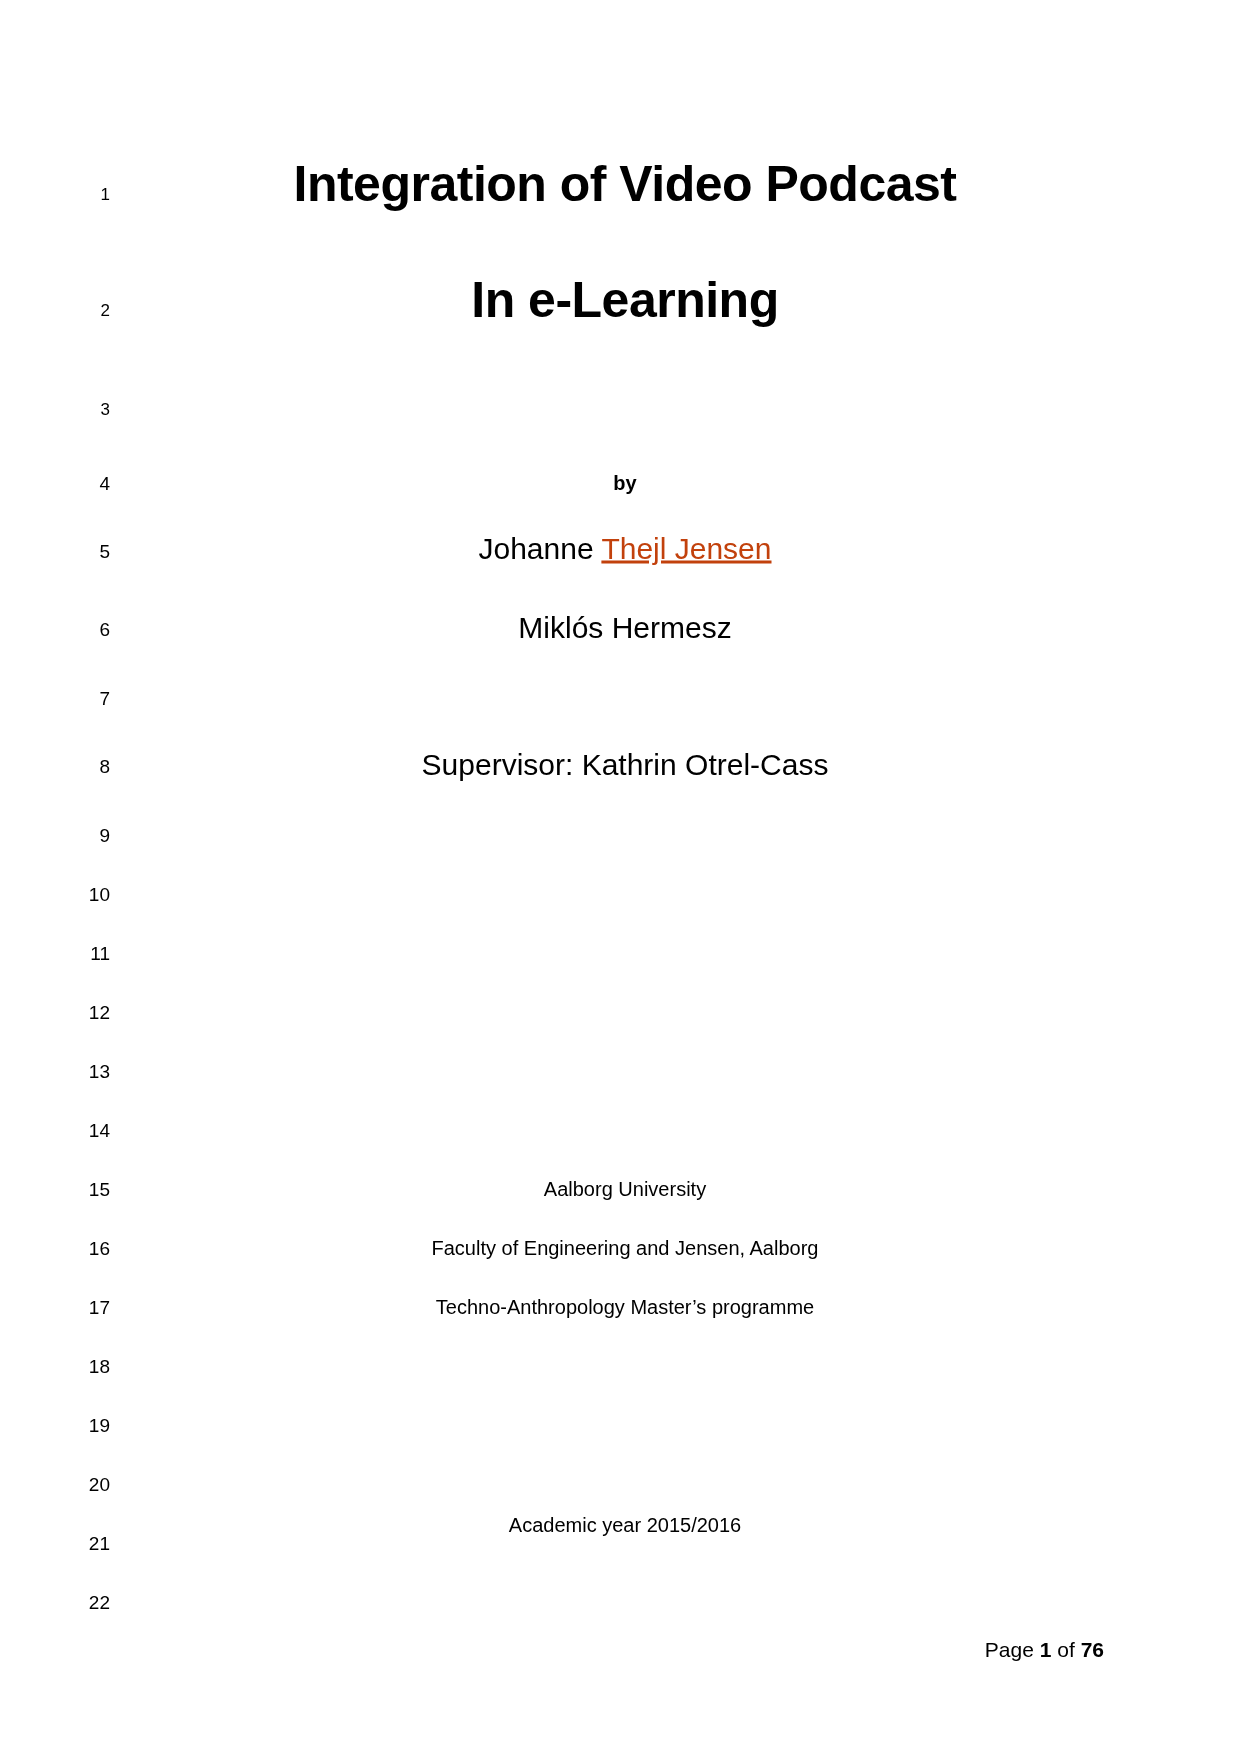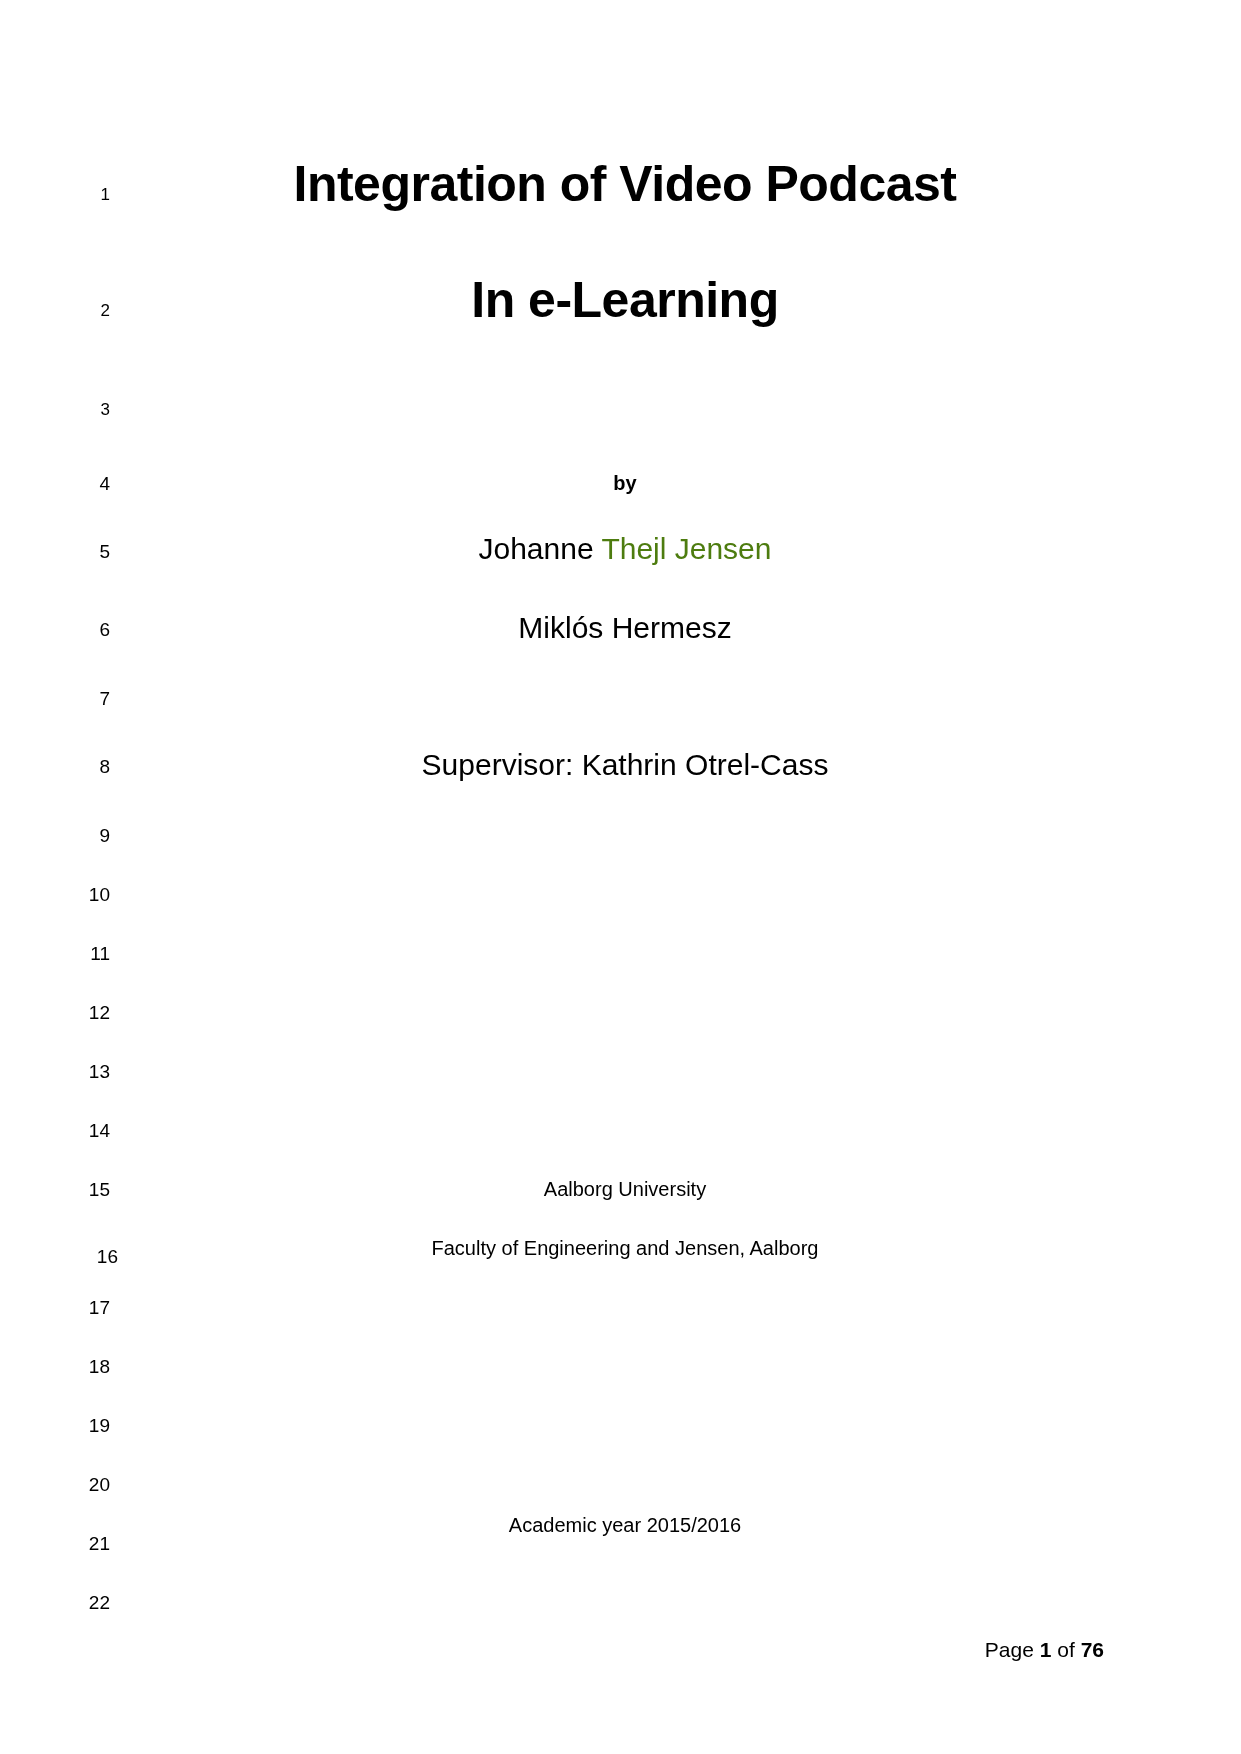--- a/index.html
+++ b/index.html
@@ -8,21 +8,21 @@
   .page { position:absolute; left:0; top:0; width:1241px; height:1754px; background:#fff; }
   .ln { position:absolute; width:40px; text-align:right; font-size:19px; color:#000;
         line-height:1; transform:translateY(-50%); }
   .ln.small { font-size:17px; }
   .line { position:absolute; left:140px; width:970px; text-align:center; transform:translateY(-50%);
           line-height:1.1; white-space:nowrap; }
   .title { font-weight:bold; font-size:50px; letter-spacing:-0.5px; }
   .subtitle { font-size:35px; letter-spacing:-0.3px; }
   .by { font-size:20px; }
   .author { font-size:30px; }
-  .author .dim { color:#4d7c0f; }
+  .author .dim { color:#c2410c;text-decoration:underline; }
   .super { font-size:30px; }
   .meta { font-size:20px; }
   .footer { position:absolute; right:137px; top:1650px; transform:translateY(-50%);
             font-size:21px; }
   .footer b { font-weight:bold; }
 </style>
 </head>
 <body>
 
 <div class="page">
@@ -35,39 +35,40 @@
   <div class="ln" style="left:70px; top:629px;">6</div>
   <div class="ln" style="left:70px; top:698px;">7</div>
   <div class="ln" style="left:70px; top:766px;">8</div>
   <div class="ln" style="left:70px; top:835px;">9</div>
   <div class="ln" style="left:70px; top:894px;">10</div>
   <div class="ln" style="left:70px; top:953px;">11</div>
   <div class="ln" style="left:70px; top:1012px;">12</div>
   <div class="ln" style="left:70px; top:1071px;">13</div>
   <div class="ln" style="left:70px; top:1130px;">14</div>
   <div class="ln" style="left:70px; top:1189px;">15</div>
-  <div class="ln" style="left:78px; top:1248px;margin-top:8px;">16</div>
+  <div class="ln" style="left:70px; top:1248px;">16</div>
   <div class="ln" style="left:70px; top:1307px;">17</div>
   <div class="ln" style="left:70px; top:1366px;">18</div>
   <div class="ln" style="left:70px; top:1425px;">19</div>
   <div class="ln" style="left:70px; top:1484px;">20</div>
   <div class="ln" style="left:70px; top:1543px;">21</div>
   <div class="ln" style="left:70px; top:1602px;">22</div>
 
   <div class="line title" style="top:184px;">Integration of Video Podcast</div>
   <div class="line title" style="top:300px;">In e-Learning</div>
   <div class="line by" style="top:483px;font-weight:bold;">by</div>
   <div class="line author" style="top:548px;">
     <span>Johanne</span>
     <span class="dim">Thejl Jensen</span>
   </div>
   <div class="line author" style="top:627px;">Miklós Hermesz</div>
   <div class="line meta" style="top:1189px;">Aalborg University</div>
   <div class="line super" style="top:764px;">Supervisor: Kathrin Otrel-Cass</div>
   <div class="line meta" style="top:1248px;">Faculty of Engineering and Jensen, Aalborg</div>
+  <div class="line meta" style="top:1307px;">Techno-Anthropology Master’s programme</div>
   <div class="line meta" style="top:1525px;text-align:center;">Academic year 2015/2016</div>
 
   <div class="footer">
     <span>Page</span>
     <b>1</b>
     <span>of</span>
     <b>76</b>
   </div>
 </div>
 

